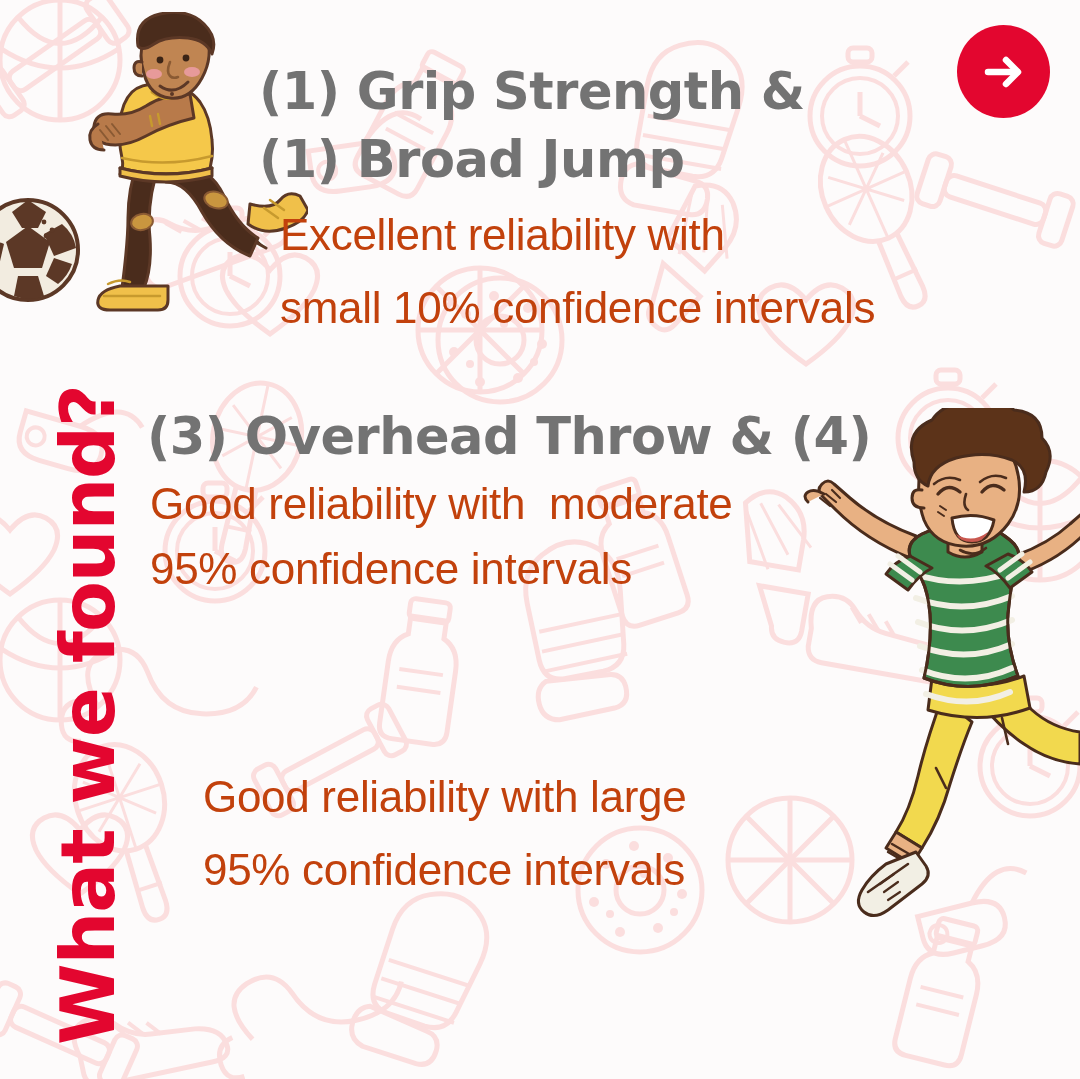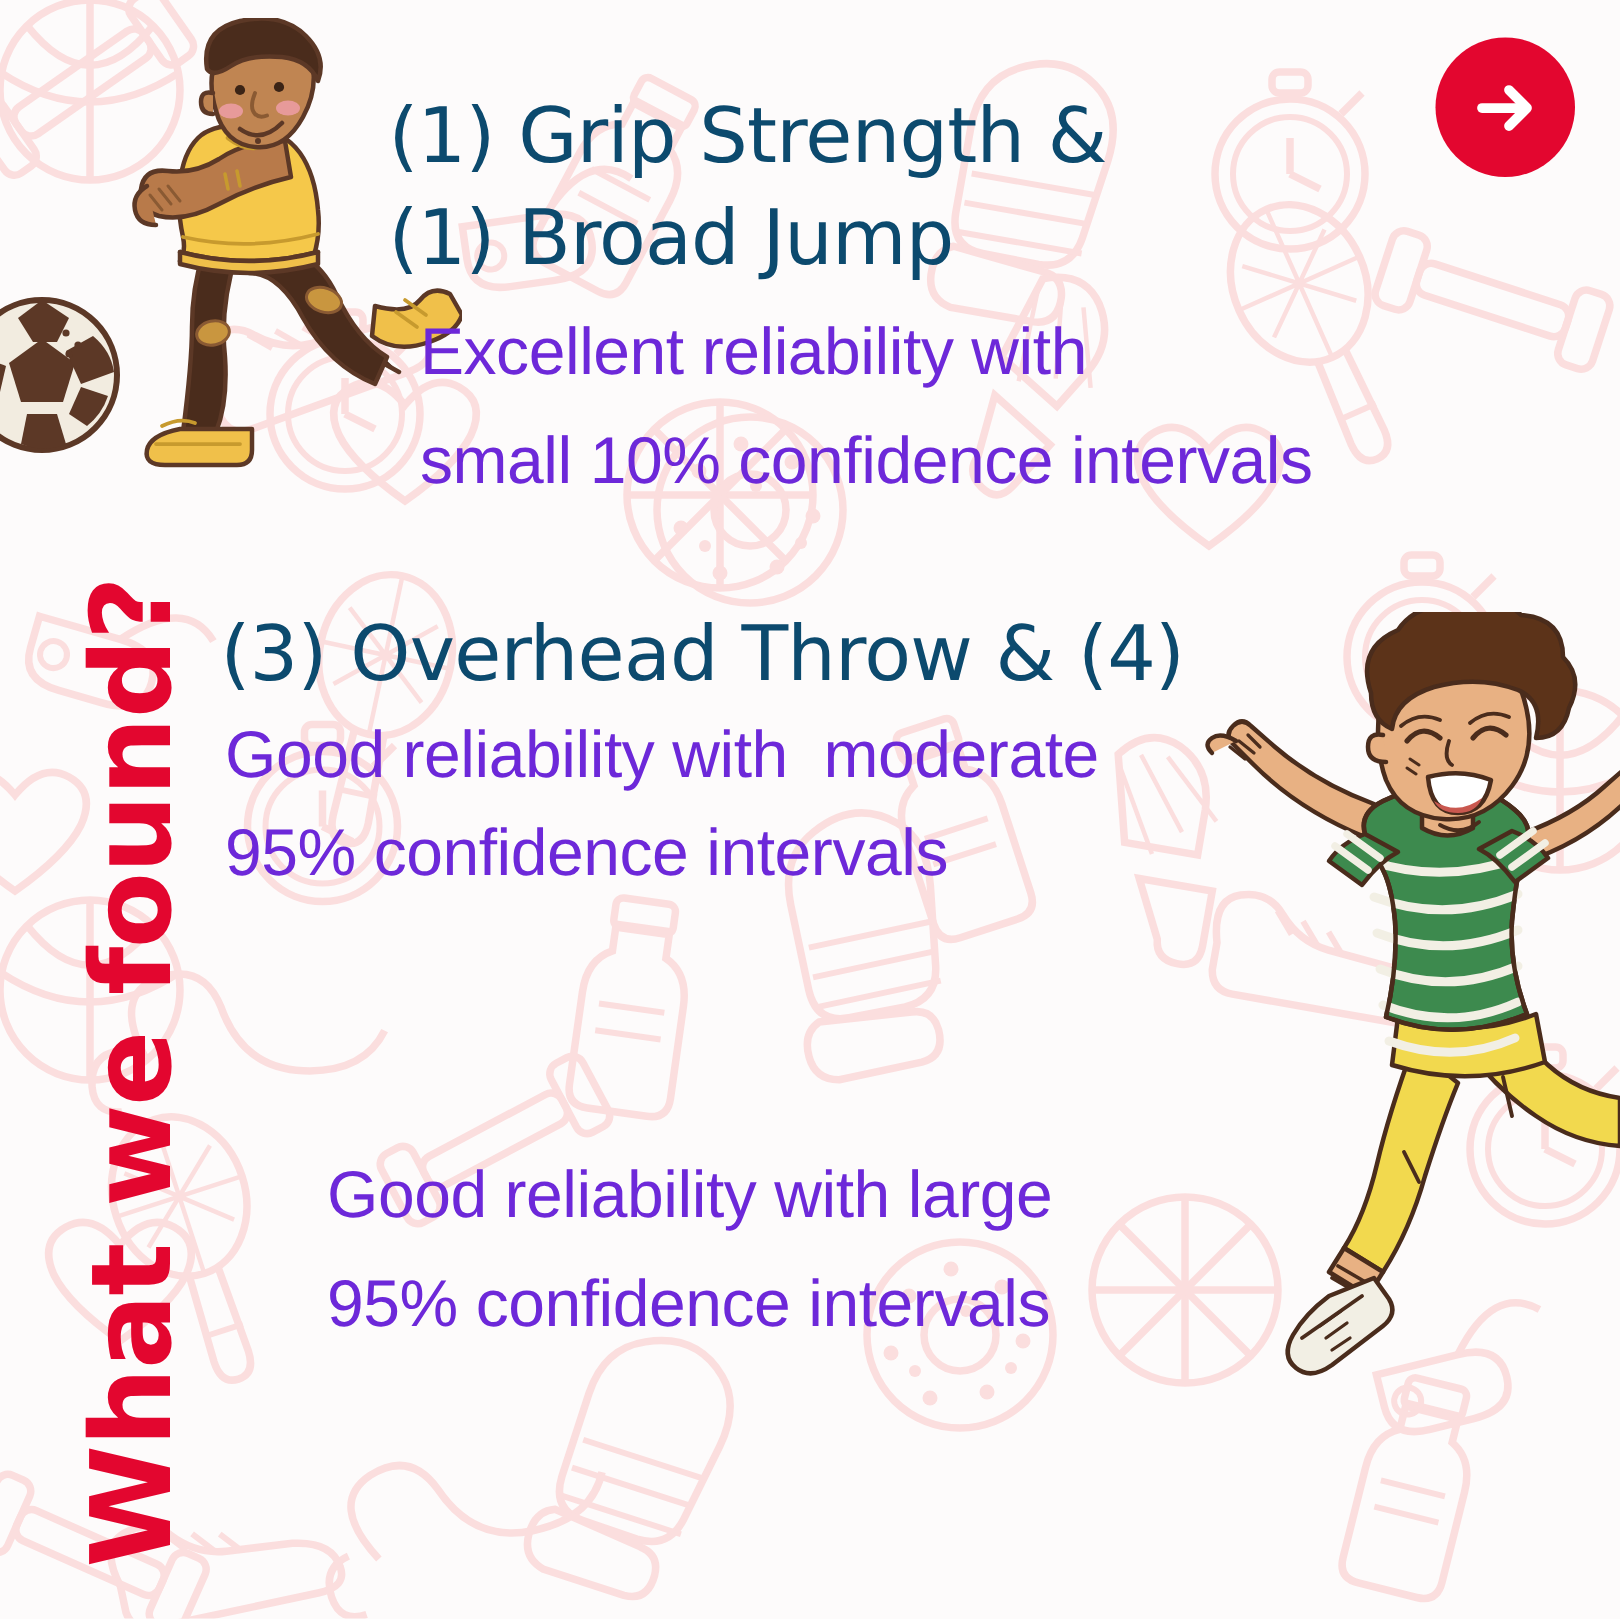--- a/index.html
+++ b/index.html
@@ -39,42 +39,42 @@
     position:absolute;left:957px;top:25px;
     width:93px;height:93px;border-radius:50%;
     background:#e3062f;
     display:flex;align-items:center;justify-content:center;
     cursor:pointer;
   }
   
   .block{position:absolute;}
   .heading{
     font-family:"DejaVu Sans", sans-serif;
-    font-weight:400;
+    font-weight:700;
     font-size:51px;
     line-height:68px;
-    color:#0c4a6e;
+    color:#737373;
     letter-spacing:-0.5px;
     white-space:nowrap;
   }
   .body{
     font-family:"Liberation Sans", sans-serif;
     font-weight:300;
     font-size:44px;
     line-height:65px;
-    color:#6d28d9;
+    color:#c2410c;
     letter-spacing:-0.3px;
     white-space:pre;
   }
   #block1{left:259px;top:58px;}
   #block1 .body{margin-left:21px;margin-top:8px;}
   #block2{left:147px;top:403px;}
   #block2 .body{margin-left:3px;}
   #block3{left:164px;top:756px;}
-  #block3 .body{margin-left:54px;margin-top:8px;}
+  #block3 .body{margin-left:39px;margin-top:8px;}
 
   
   #boy-running{position:absolute;left:68px;top:12px;width:240px;height:300px;}
   #boy-jumping{position:absolute;left:780px;top:408px;width:300px;height:530px;}
   #soccer-ball{position:absolute;left:-26px;top:196px;width:108px;height:108px;}
 </style>
 </head>
 <body>
 
 <div id="slide">

